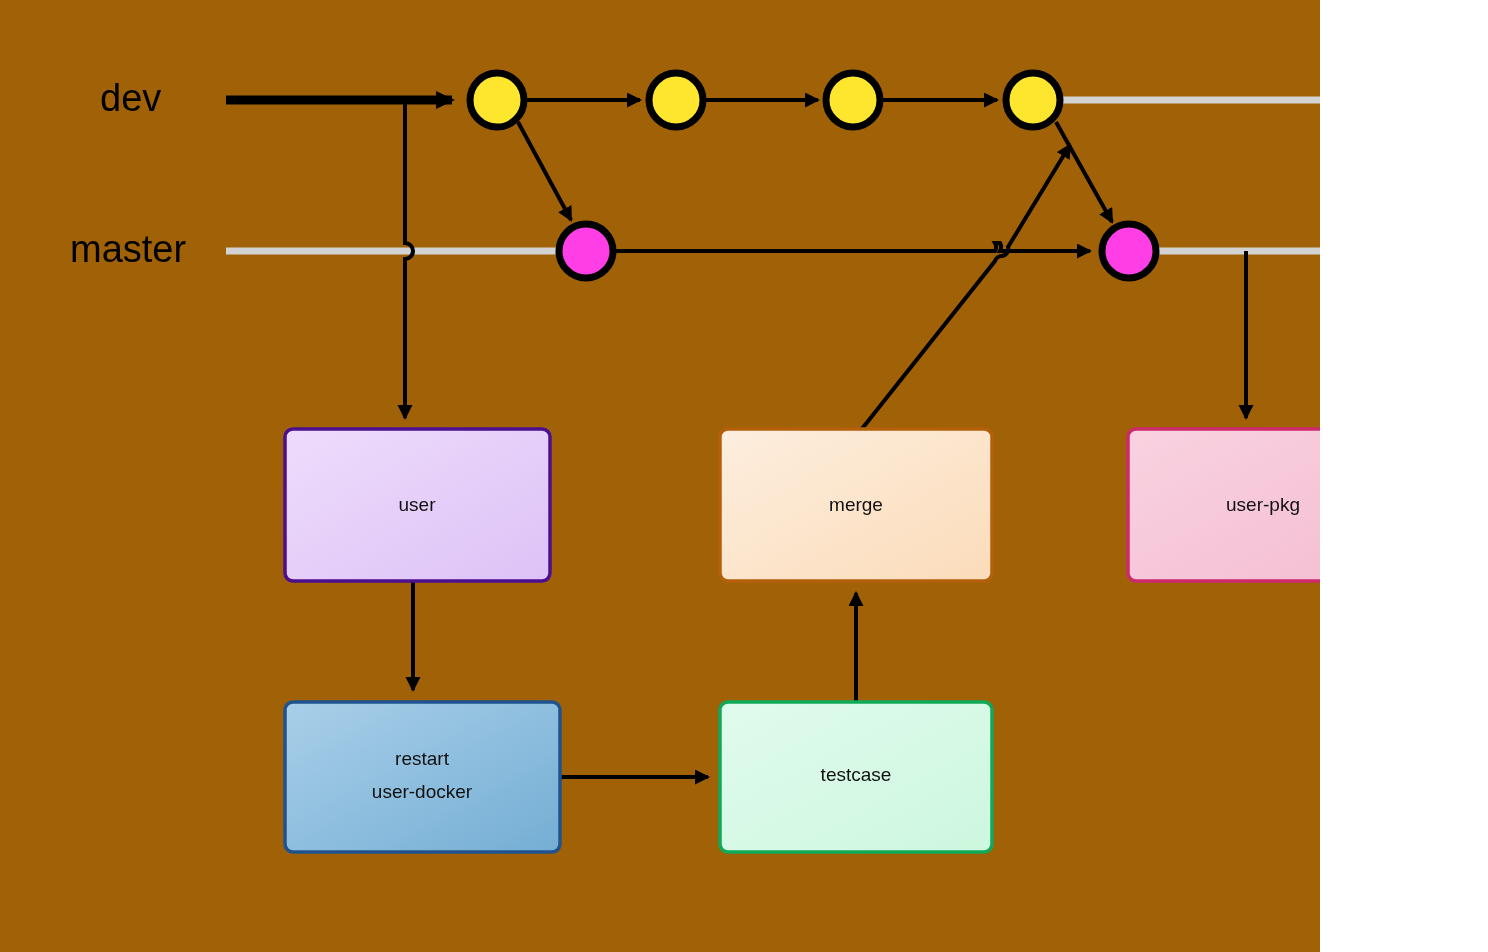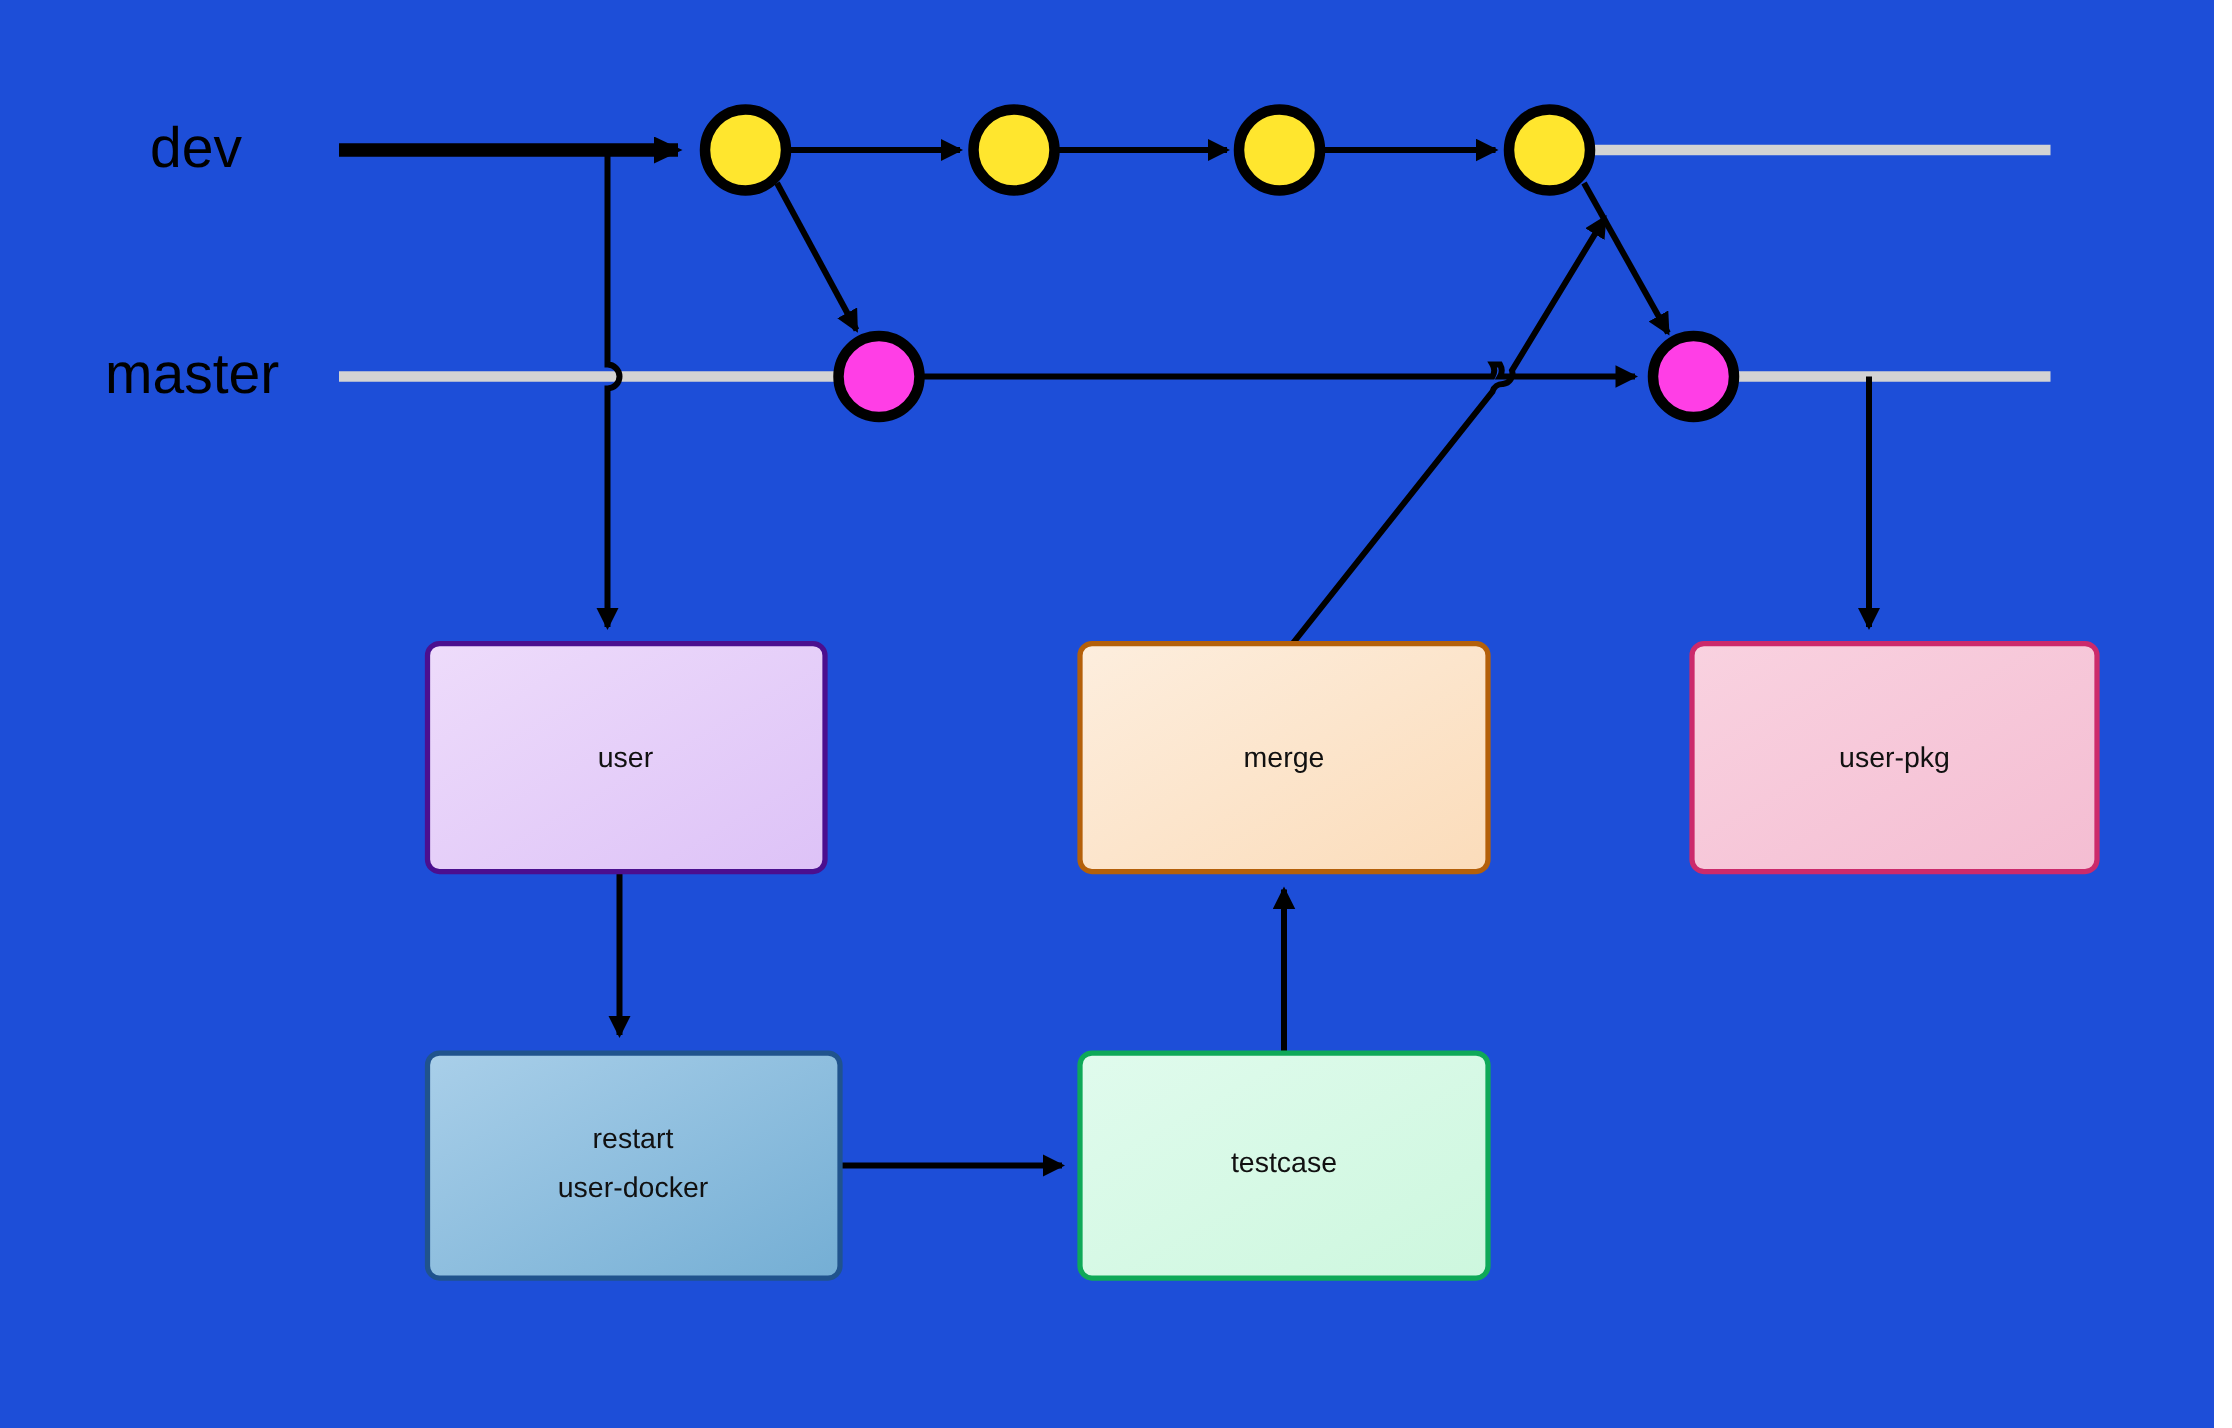--- a/index.html
+++ b/index.html
@@ -5,23 +5,23 @@
   html, body {
     margin: 0;
     padding: 0;
     background: #ffffff;
   }
   body {
     font-family: "Liberation Sans", "DejaVu Sans", sans-serif;
   }
   #canvas {
     position: relative;
-    width: 1476px;
+    width: 1320px;
     height: 952px;
-    background: #1d4ed8;
+    background: #a16207;
     overflow: hidden;
   }
   #canvas svg {
     position: absolute;
     left: 0;
     top: 0;
   }
   .branch-label {
     font-size: 38px;
     fill: #000000;

